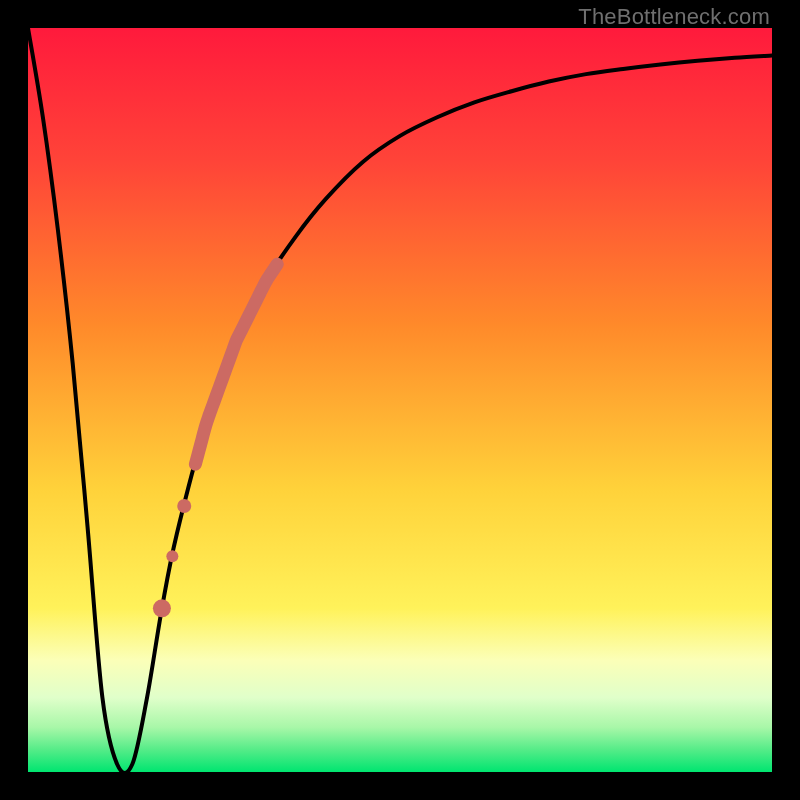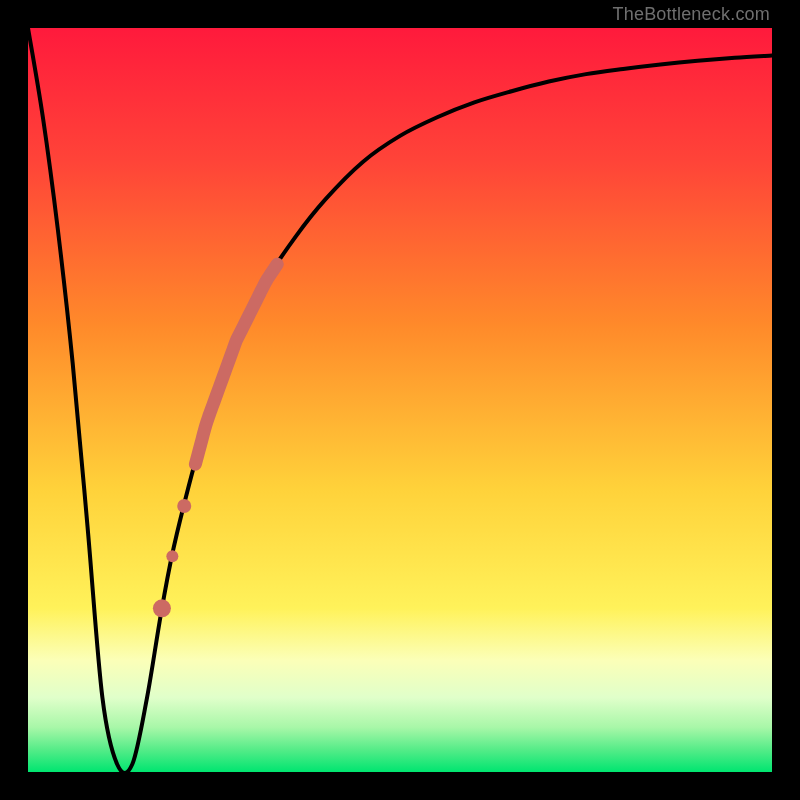--- a/index.html
+++ b/index.html
@@ -24,21 +24,21 @@
     left: 0;
     top: 0;
     width: 744px;
     height: 744px;
   }
   .watermark {
     position: absolute;
     top: 4px;
     right: 30px;
     color: #6f6f6f;
-    font-size: 18px;
+    font-size: 22px;
     font-weight: 500;
     letter-spacing: 0.2px;
   }
 </style>
 </head>
 <body>
 
 <div class="watermark">TheBottleneck.com</div>
 
 <div class="frame">

